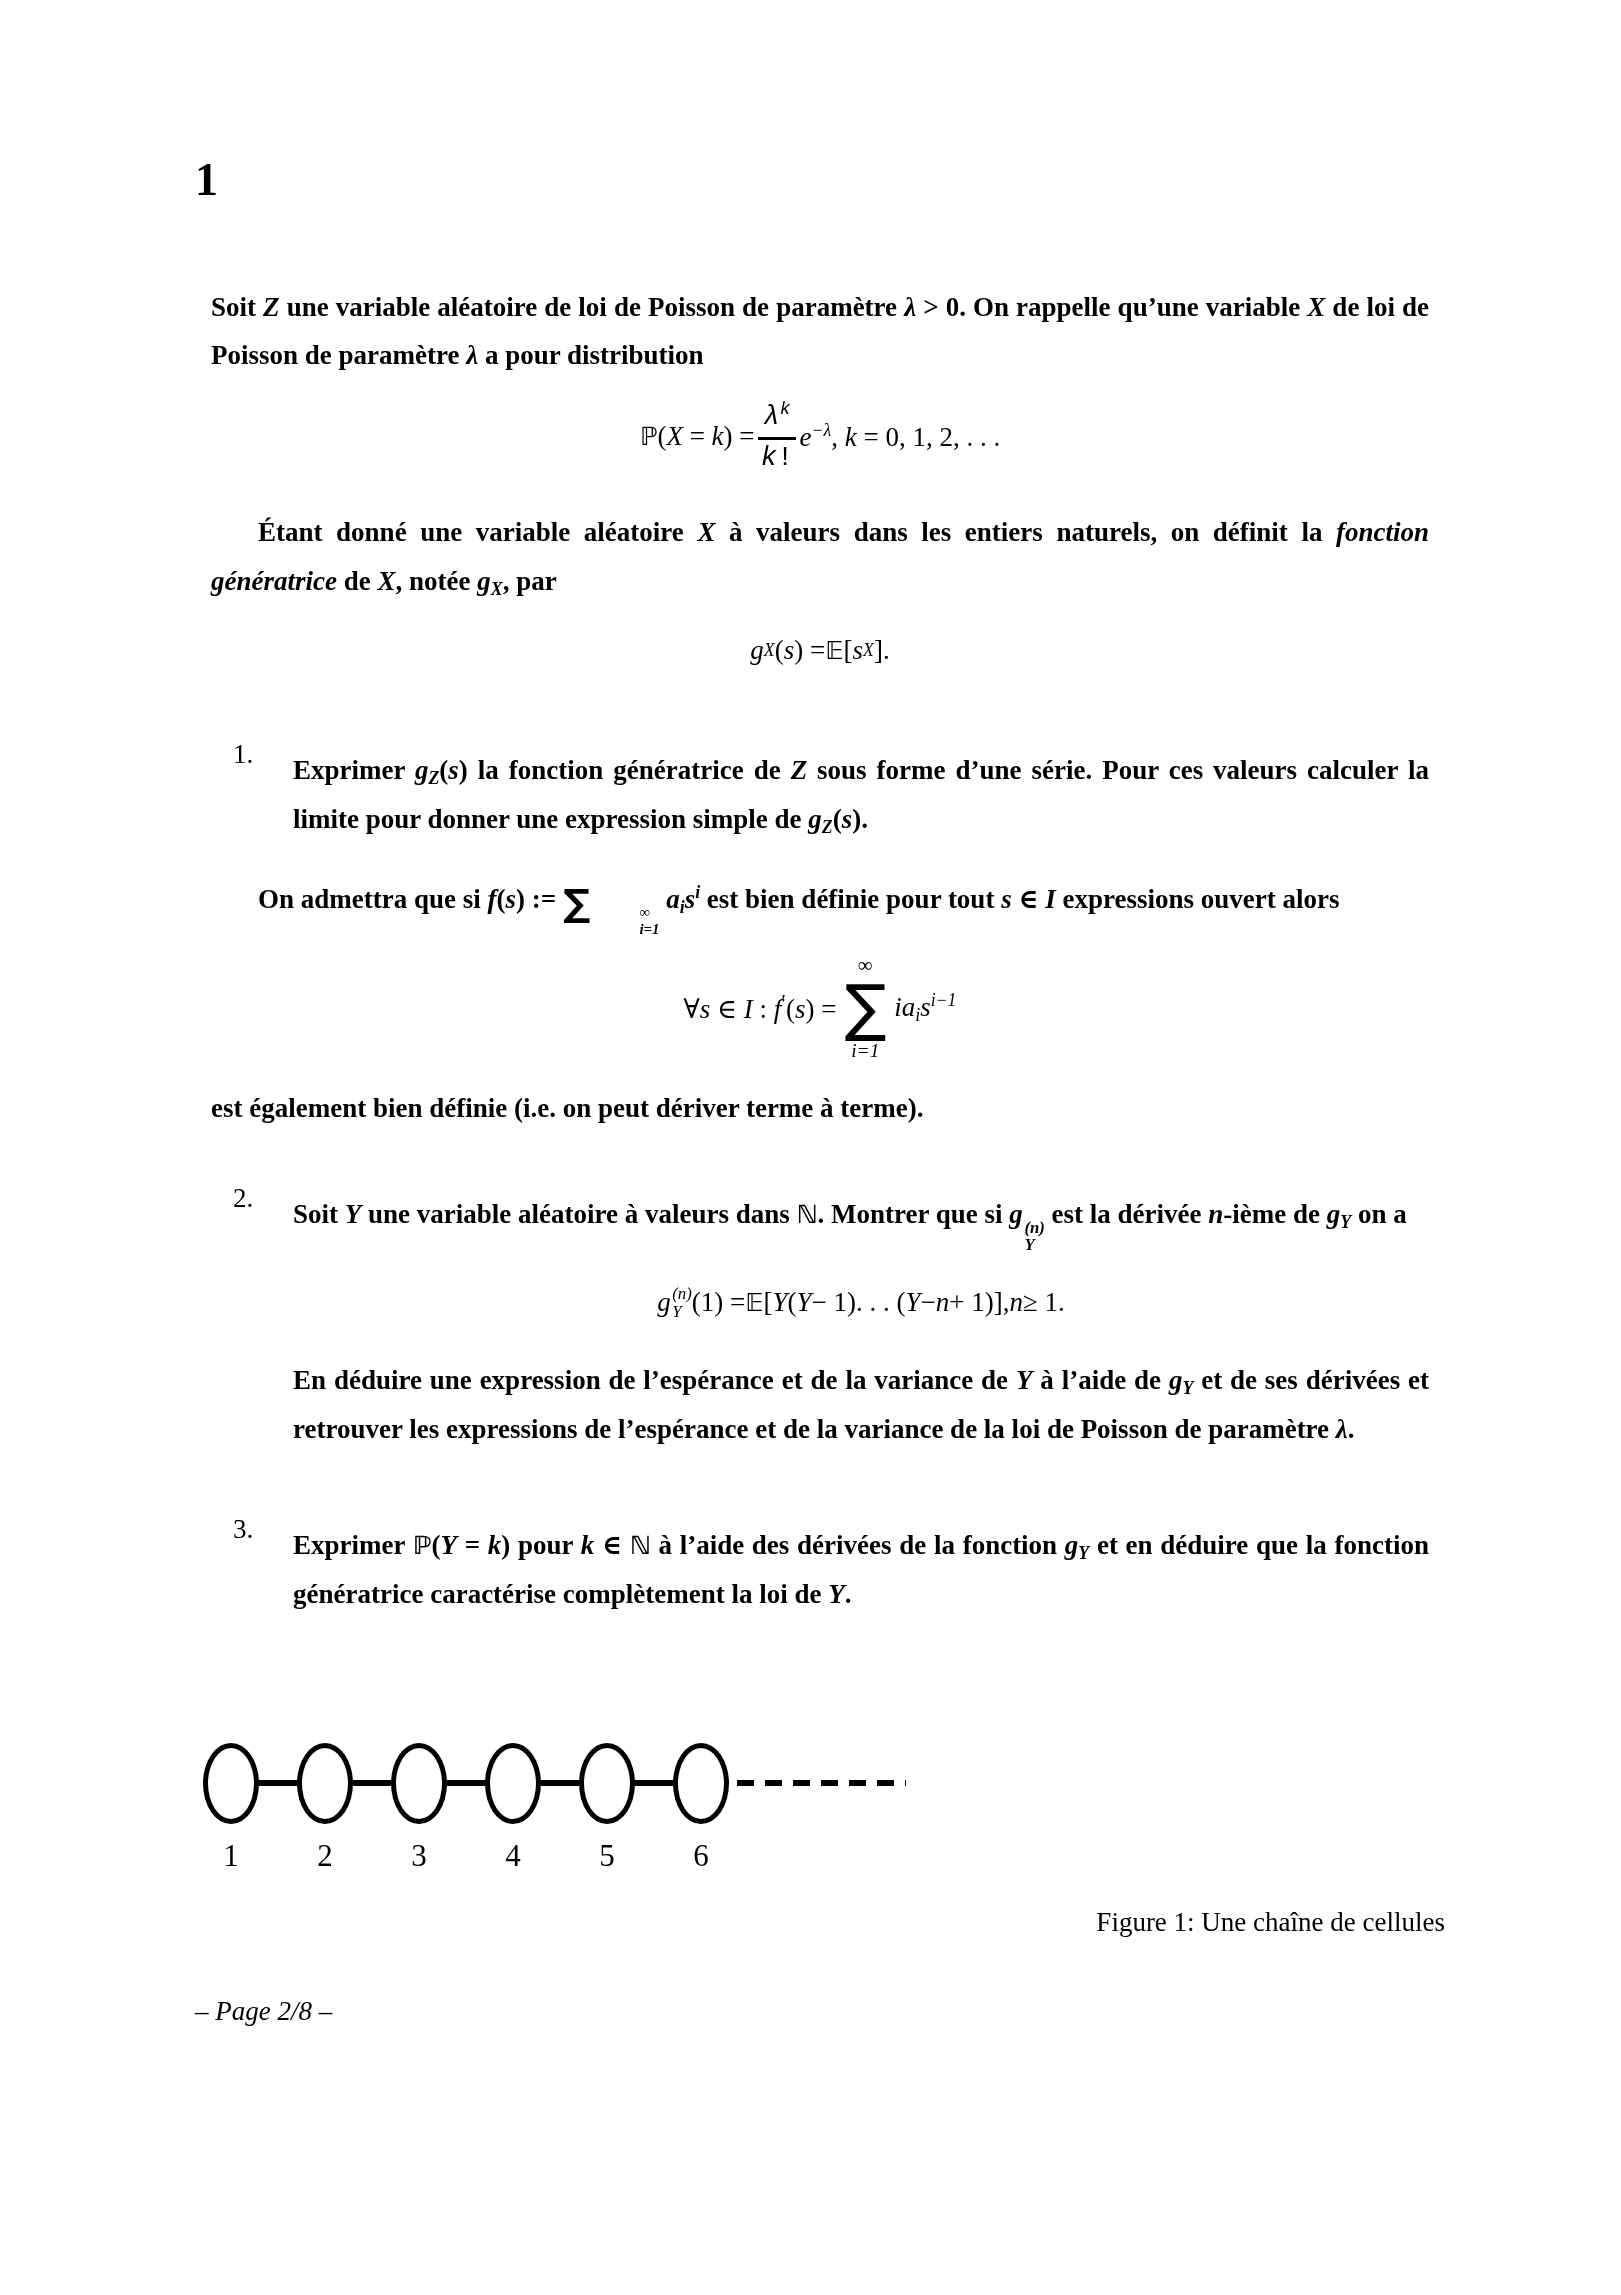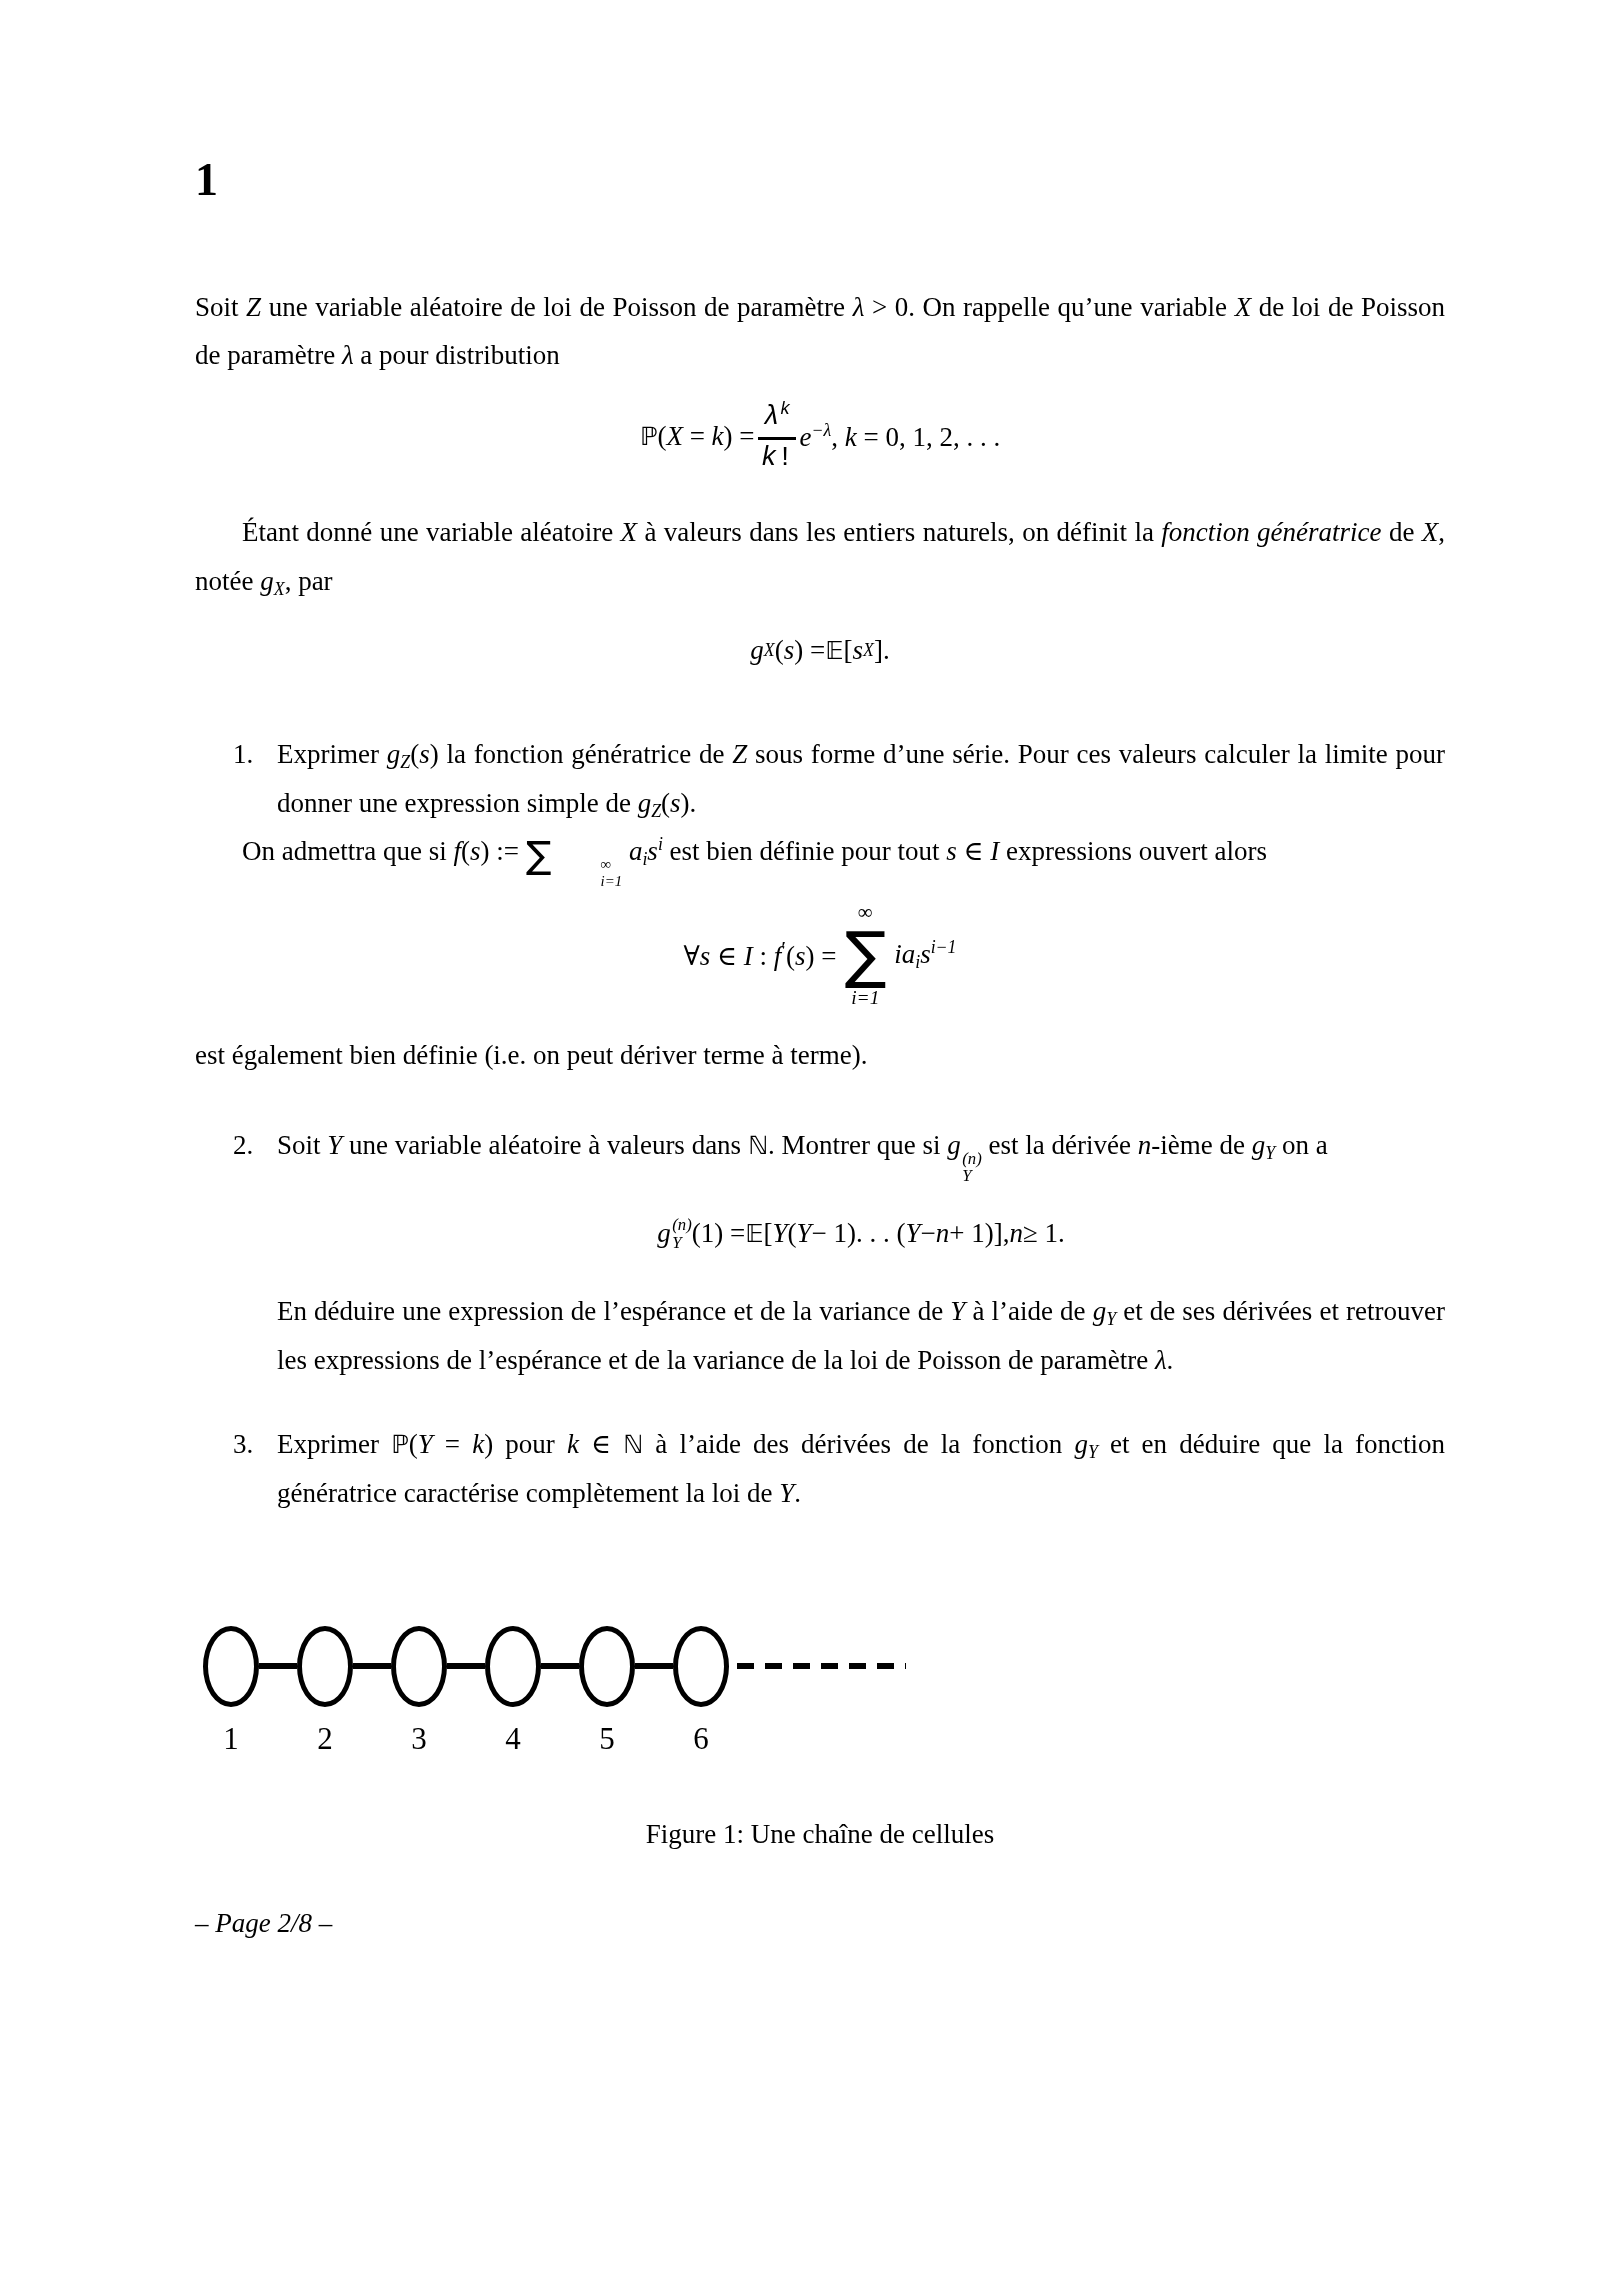--- a/index.html
+++ b/index.html
@@ -8,21 +8,21 @@
     font-family:"Liberation Serif","DejaVu Serif",serif;
     font-size:27px;color:#000;
   }
   .page{padding:155px 177px 0 195px;box-sizing:border-box;width:1622px;}
 
   
   .sec-title{display:flex;align-items:baseline;font-size:46px;font-weight:bold;margin:0 0 77px 0;line-height:1.1;}
   .sec-title .sec-num{margin-right:35px;}
 
   
-  p.para{margin:0;line-height:1.8;text-align:justify;}
+  p.para{margin:16px;line-height:1.8;text-align:justify;font-weight:bold;}
   .indent{text-indent:47px;}
   .mt30{margin-top:23.6px;}
   .mt70{margin-top:55px;}
 
   
   .i{font-style:italic;}
   .isub{font-style:italic;font-size:.66em;vertical-align:-.3em;letter-spacing:0;}
   .isup{font-style:italic;font-size:.66em;vertical-align:.55em;}
   .bb{font-family:"DejaVu Sans",sans-serif;font-size:.93em;}
   .prime{font-size:.8em;vertical-align:.4em;}
@@ -61,21 +61,21 @@
   
   .figure{margin-top:108px;margin-left:7.9px;}
   .chain{display:flex;align-items:center;}
   .cellshape{flex:none;width:56px;height:81px;border:5.5px solid #000;border-radius:50%;box-sizing:border-box;background:#fff;}
   .link{flex:none;width:38px;height:5.5px;background:#000;}
   .dashes{flex:none;width:169px;height:5.5px;margin-left:7.9px;
           background:repeating-linear-gradient(to right,#000 0 17.3px,transparent 17.3px 28px);}
   .numbers{display:flex;margin-left:-19px;margin-top:14px;font-size:31px;}
   .numbers span{width:94px;text-align:center;}
 
-  .caption{text-align:center;margin-top:62px;}
+  .caption{text-align:right;margin-top:33px;}
   .footer{margin-top:58px;font-style:italic;}
 </style>
 </head>
 <body>
 
 <div class="page">
 
   <h1 class="sec-title">
     <span class="sec-num">1</span>
   </h1>

